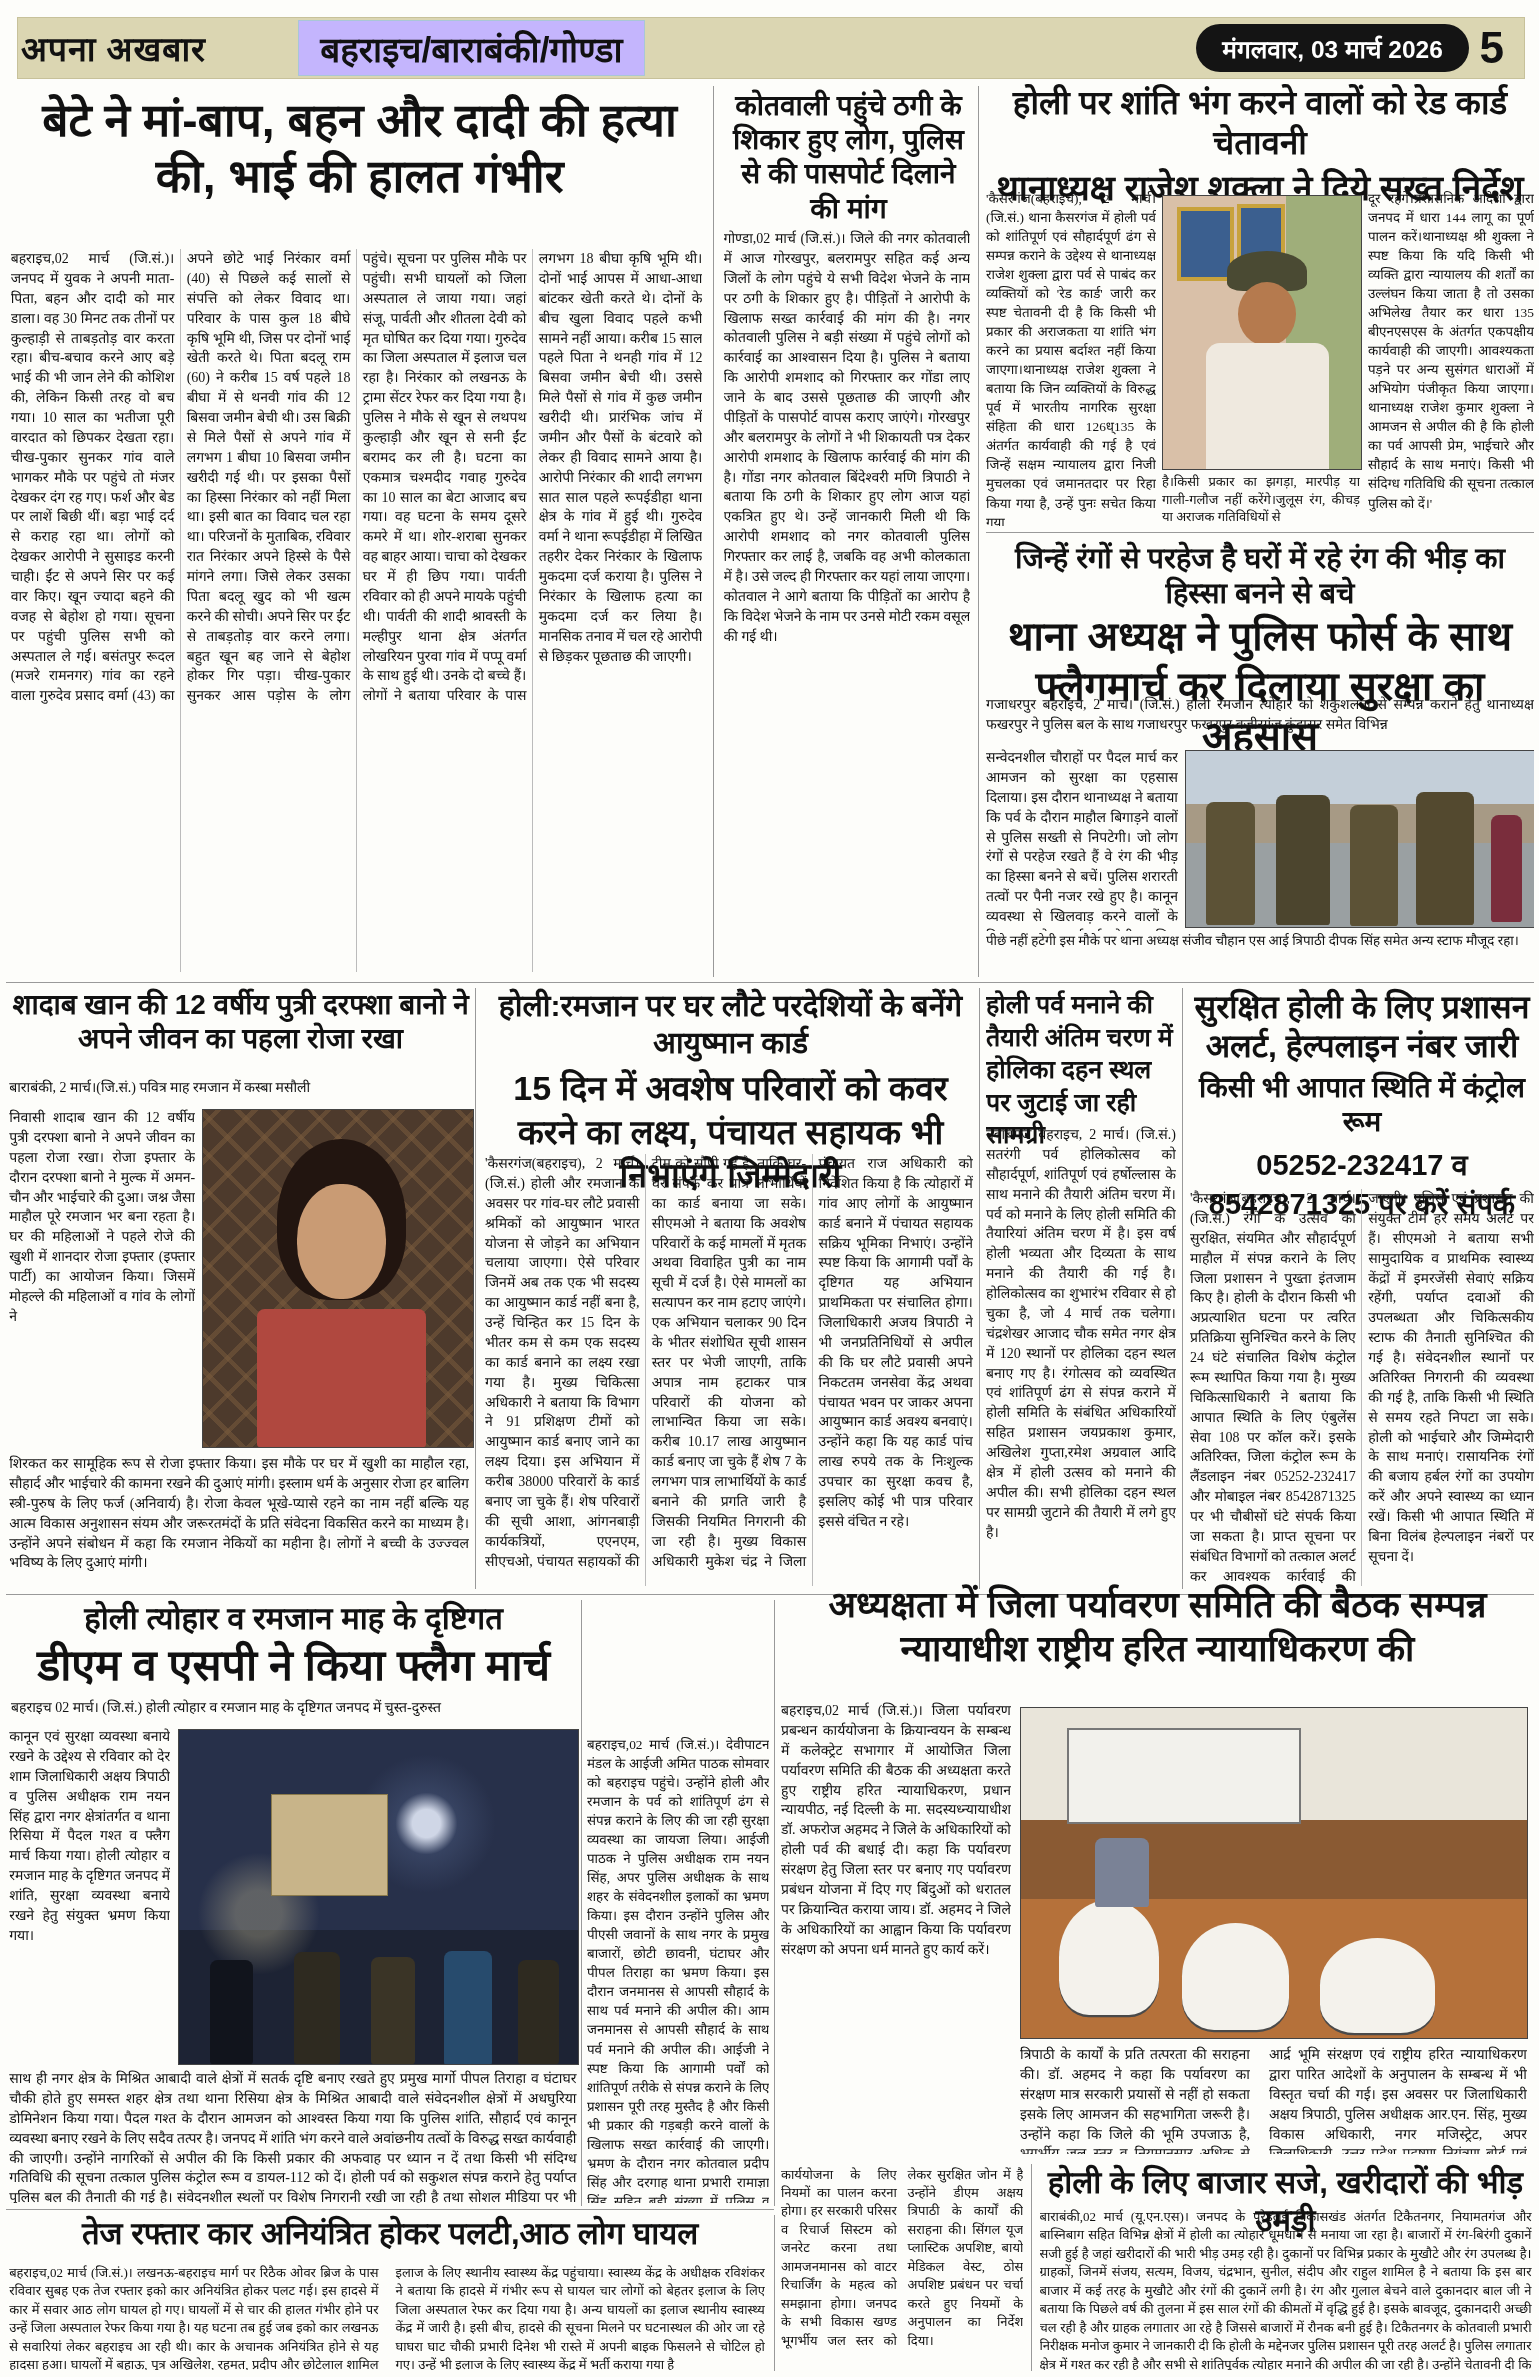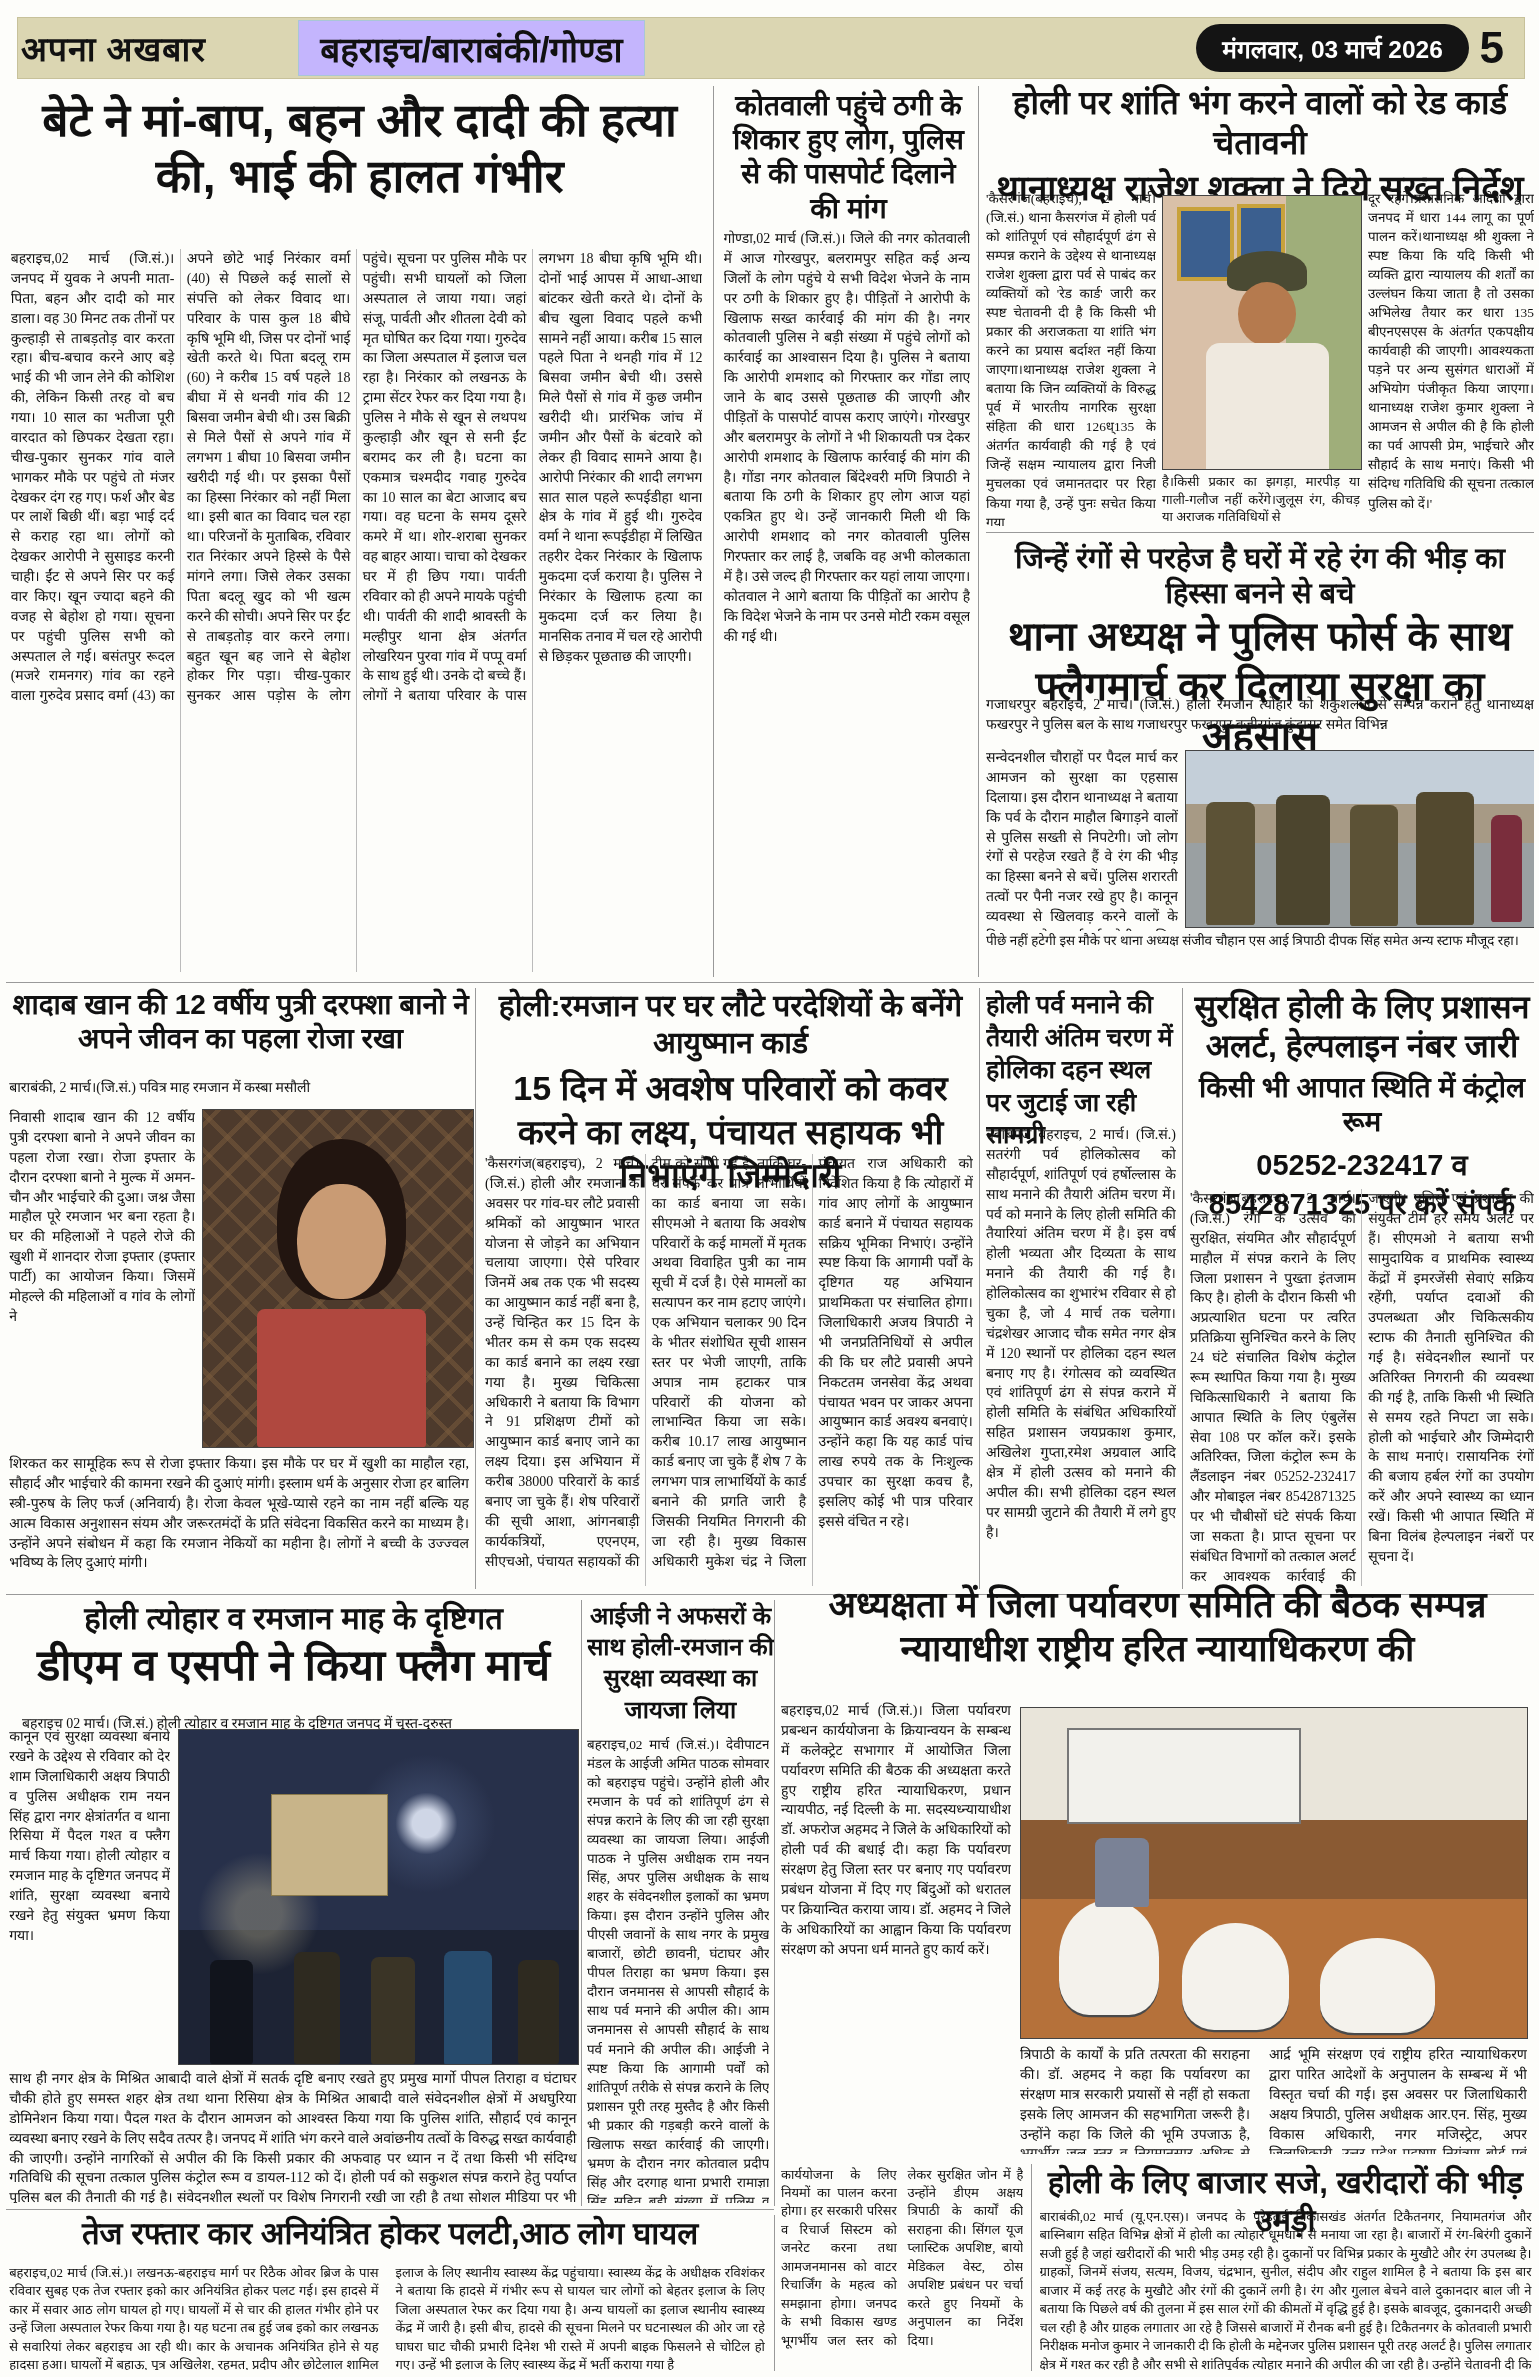--- a/index.html
+++ b/index.html
@@ -134,35 +134,34 @@
     <div class="hl" style="font-size:28px;font-weight:700;margin-top:4.6px;">किसी भी आपात स्थिति में कंट्रोल रूम</div>
     <div class="phone-line" style="font-size:29px;margin-top:4.6px;">05252-232417 व 8542871325 पर करें संपर्क</div>
     <div class="body-txt" style="position:absolute;left:0;right:0;top:201px;bottom:3.1px;column-count:2;column-gap:12.3px;column-rule:0.8px solid #bbb;">'कैसरगंज(बहराइच), 2 मार्च। (जि.सं.) रंगों के उत्सव को सुरक्षित, संयमित और सौहार्दपूर्ण माहौल में संपन्न कराने के लिए जिला प्रशासन ने पुख्ता इंतजाम किए है। होली के दौरान किसी भी अप्रत्याशित घटना पर त्वरित प्रतिक्रिया सुनिश्चित करने के लिए 24 घंटे संचालित विशेष कंट्रोल रूम स्थापित किया गया है। मुख्य चिकित्साधिकारी ने बताया कि आपात स्थिति के लिए एंबुलेंस सेवा 108 पर कॉल करें। इसके अतिरिक्त, जिला कंट्रोल रूम के लैंडलाइन नंबर 05252-232417 और मोबाइल नंबर 8542871325 पर भी चौबीसों घंटे संपर्क किया जा सकता है। प्राप्त सूचना पर संबंधित विभागों को तत्काल अलर्ट कर आवश्यक कार्रवाई की जाएगी। पुलिस एवं प्रशासन की संयुक्त टीमें हर समय अलर्ट पर हैं। सीएमओ ने बताया सभी सामुदायिक व प्राथमिक स्वास्थ्य केंद्रों में इमरजेंसी सेवाएं सक्रिय रहेंगी, पर्याप्त दवाओं की उपलब्धता और चिकित्सकीय स्टाफ की तैनाती सुनिश्चित की गई है। संवेदनशील स्थानों पर अतिरिक्त निगरानी की व्यवस्था की गई है, ताकि किसी भी स्थिति से समय रहते निपटा जा सके। होली को भाईचारे और जिम्मेदारी के साथ मनाएं। रासायनिक रंगों की बजाय हर्बल रंगों का उपयोग करें और अपने स्वास्थ्य का ध्यान रखें। किसी भी आपात स्थिति में बिना विलंब हेल्पलाइन नंबरों पर सूचना दें।</div>
   </div>
 
   <div class="hrule" style="left:6.1px;top:1594px;width:1528px;"></div>
 
   <div class="zone rule-r" style="left:6.1px;top:1600px;width:575px;height:606px;">
     <div class="hl" style="font-size:31px;">होली त्योहार व रमजान माह के दृष्टिगत</div>
     <div class="hl" style="font-size:43px;margin-top:1.5px;">डीएम व एसपी ने किया फ्लैग मार्च</div>
-    <div class="dateline" style="position:absolute;left:16px;right:4.6px;top:98px;height:26px;margin-top:16px;">बहराइच 02 मार्च। (जि.सं.) होली त्योहार व रमजान माह के दृष्टिगत जनपद में चुस्त-दुरुस्त</div>
+    <div class="dateline" style="position:absolute;left:5px;right:4.6px;top:98px;height:26px;">बहराइच 02 मार्च। (जि.सं.) होली त्योहार व रमजान माह के दृष्टिगत जनपद में चुस्त-दुरुस्त</div>
     <div class="body-txt" style="position:absolute;left:3.1px;top:127px;width:161px;height:337px;">कानून एवं सुरक्षा व्यवस्था बनाये रखने के उद्देश्य से रविवार को देर शाम जिलाधिकारी अक्षय त्रिपाठी व पुलिस अधीक्षक राम नयन सिंह द्वारा नगर क्षेत्रांतर्गत व थाना रिसिया में पैदल गश्त व फ्लैग मार्च किया गया। होली त्योहार व रमजान माह के दृष्टिगत जनपद में शांति, सुरक्षा व्यवस्था बनाये रखने हेतु संयुक्त भ्रमण किया गया।</div>
     <div class="photo ph-night" style="left:172px;top:129px;width:399px;height:334px;">
       <div class="banner" style="left:92px;top:64px;width:115px;height:100px;"></div>
       <div class="fig" style="left:31px;top:230px;width:43px;height:104px;background:#11141c;"></div>
       <div class="fig" style="left:115px;top:222px;width:46px;height:112px;background:#2e2a20;"></div>
       <div class="fig" style="left:192px;top:227px;width:44px;height:107px;background:#3a3426;"></div>
       <div class="fig" style="left:265px;top:221px;width:48px;height:114px;background:#274b6d;"></div>
       <div class="fig" style="left:339px;top:230px;width:41px;height:104px;background:#2e2a20;"></div>
     </div>
     <div class="body-txt" style="position:absolute;left:3.1px;right:4.6px;top:469px;bottom:3.1px;">साथ ही नगर क्षेत्र के मिश्रित आबादी वाले क्षेत्रों में सतर्क दृष्टि बनाए रखते हुए प्रमुख मार्गो पीपल तिराहा व घंटाघर चौकी होते हुए समस्त शहर क्षेत्र तथा थाना रिसिया क्षेत्र के मिश्रित आबादी वाले संवेदनशील क्षेत्रों में अधघुरिया डोमिनेशन किया गया। पैदल गश्त के दौरान आमजन को आश्वस्त किया गया कि पुलिस शांति, सौहार्द एवं कानून व्यवस्था बनाए रखने के लिए सदैव तत्पर है। जनपद में शांति भंग करने वाले अवांछनीय तत्वों के विरुद्ध सख्त कार्यवाही की जाएगी। उन्होंने नागरिकों से अपील की कि किसी प्रकार की अफवाह पर ध्यान न दें तथा किसी भी संदिग्ध गतिविधि की सूचना तत्काल पुलिस कंट्रोल रूम व डायल-112 को दें। होली पर्व को सकुशल संपन्न कराने हेतु पर्याप्त पुलिस बल की तैनाती की गई है। संवेदनशील स्थलों पर विशेष निगरानी रखी जा रही है तथा सोशल मीडिया पर भी सतर्क दृष्टि रखी जा रही है। पुलिस एवं प्रशासन द्वारा आमजन से अपील की गई है कि आपसी भाईचारे, सौहार्द एवं प्रेम के साथ पर्व मनाएं तथा कानून व्यवस्था बनाए रखने में प्रशासन का सहयोग करें।</div>
   </div>
 
   <div class="zone rule-r" style="left:587px;top:1600px;width:187px;height:606px;">
-    <div class="hl" style="font-size:24px;line-height:1.3;">आईजी ने अफसरों के साथ होली-रमजान की सुरक्षा व्यवस्था का जायजा लिया</div>
     <div class="body-txt" style="position:absolute;left:0;right:4.6px;top:135px;bottom:3.1px;font-size:13.4px;">बहराइच,02 मार्च (जि.सं.)। देवीपाटन मंडल के आईजी अमित पाठक सोमवार को बहराइच पहुंचे। उन्होंने होली और रमजान के पर्व को शांतिपूर्ण ढंग से संपन्न कराने के लिए की जा रही सुरक्षा व्यवस्था का जायजा लिया। आईजी पाठक ने पुलिस अधीक्षक राम नयन सिंह, अपर पुलिस अधीक्षक के साथ शहर के संवेदनशील इलाकों का भ्रमण किया। इस दौरान उन्होंने पुलिस और पीएसी जवानों के साथ नगर के प्रमुख बाजारों, छोटी छावनी, घंटाघर और पीपल तिराहा का भ्रमण किया। इस दौरान जनमानस से आपसी सौहार्द के साथ पर्व मनाने की अपील की। आम जनमानस से आपसी सौहार्द के साथ पर्व मनाने की अपील की। आईजी ने स्पष्ट किया कि आगामी पर्वों को शांतिपूर्ण तरीके से संपन्न कराने के लिए प्रशासन पूरी तरह मुस्तैद है और किसी भी प्रकार की गड़बड़ी करने वालों के खिलाफ सख्त कार्रवाई की जाएगी। भ्रमण के दौरान नगर कोतवाल प्रदीप सिंह और दरगाह थाना प्रभारी रामाज्ञा सिंह सहित बड़ी संख्या में पुलिस व पीएसी के जवान मौजूद रहे।</div>
   </div>
 
   <div class="zone" style="left:781px;top:1580px;width:753px;height:580px;">
     <div class="hl" style="font-size:36px;margin-top:3.1px;">अध्यक्षता में जिला पर्यावरण समिति की बैठक सम्पन्न</div>
     <div class="hl" style="font-size:36px;">न्यायाधीश राष्ट्रीय हरित न्यायाधिकरण की</div>
     <div class="body-txt" style="position:absolute;left:0;top:121px;width:230px;height:345px;">बहराइच,02 मार्च (जि.सं.)। जिला पर्यावरण प्रबन्धन कार्ययोजना के क्रियान्वयन के सम्बन्ध में कलेक्ट्रेट सभागार में आयोजित जिला पर्यावरण समिति की बैठक की अध्यक्षता करते हुए राष्ट्रीय हरित न्यायाधिकरण, प्रधान न्यायपीठ, नई दिल्ली के मा. सदस्यध्न्यायाधीश डॉ. अफरोज अहमद ने जिले के अधिकारियों को होली पर्व की बधाई दी। कहा कि पर्यावरण संरक्षण हेतु जिला स्तर पर बनाए गए पर्यावरण प्रबंधन योजना में दिए गए बिंदुओं को धरातल पर क्रियान्वित कराया जाय। डॉ. अहमद ने जिले के अधिकारियों का आह्वान किया कि पर्यावरण संरक्षण को अपना धर्म मानते हुए कार्य करें।</div>
     <div class="photo ph-meeting" style="left:239px;top:127px;width:506px;height:330px;">
       <div class="screen" style="left:46px;top:20px;width:230px;height:92px;"></div>
       <div class="chair" style="left:38px;top:192px;width:100px;height:115px;"></div>

